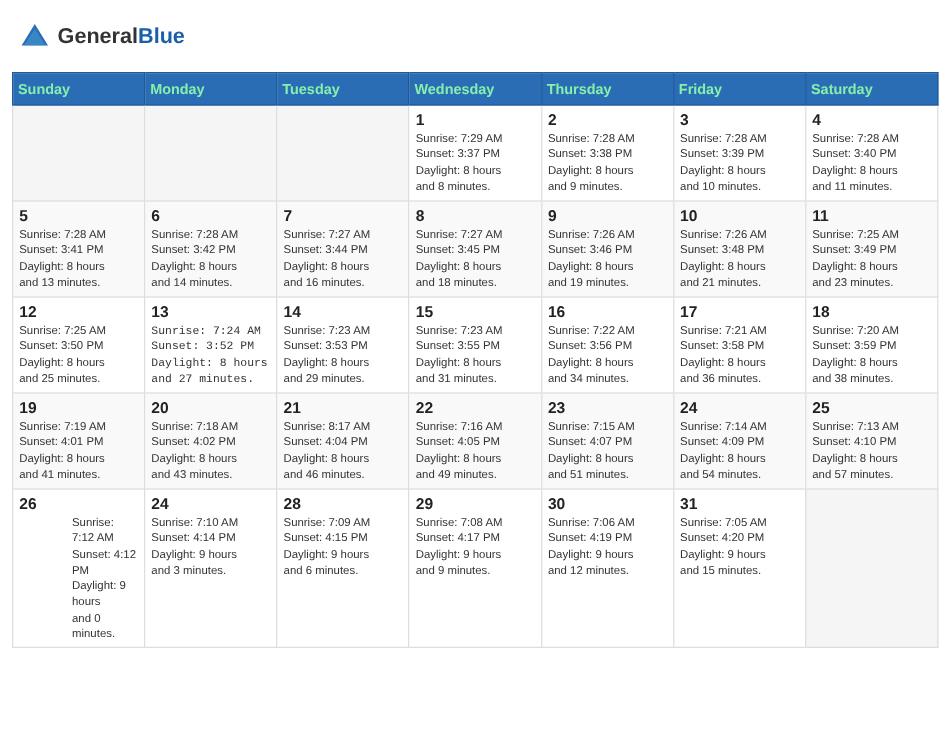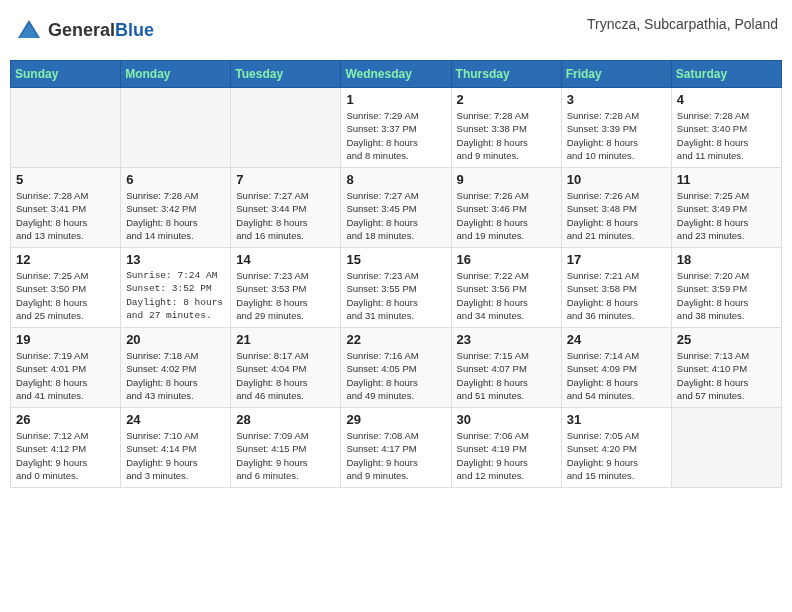--- a/index.html
+++ b/index.html
@@ -108,21 +108,20 @@
     <svg class="logo-icon" viewBox="0 0 30 30">
       <polygon points="15,4 26,22 4,22" fill="#2a6db5"></polygon>
       <polygon points="15,8 24,22 6,22" fill="#4a9fd5" opacity="0.5"></polygon>
     </svg>
     <div class="logo-text">
       <span class="logo-general">General</span>
       <span class="logo-blue">Blue</span>
     </div>
   </div>
   <div class="title-block">
-    <div class="location">Tryncza, Subcarpathia, Poland</div>
   </div>
 </div>
 
 <table class="calendar">
   <thead>
     <tr>
     <th>Sunday</th>
         <th>Monday</th>
         <th>Tuesday</th>
         <th>Wednesday</th>
@@ -314,21 +313,21 @@
           <span class="day-number">25</span>
           <div class="day-info" style="white-space: pre-line;">Sunrise: 7:13 AM
 Sunset: 4:10 PM
 Daylight: 8 hours
 and 57 minutes.</div>
         </td>
       </tr>
       <tr>
         <td>
           <span class="day-number">26</span>
-          <div class="day-info" style="white-space: pre-line;">Sunrise: 7:12 AM
+          <div class="day-info" style="white-space: pre-line; margin-left: 44px;">Sunrise: 7:12 AM
 Sunset: 4:12 PM
 Daylight: 9 hours
 and 0 minutes.</div>
         </td>
         <td>
           <span class="day-number">24</span>
           <div class="day-info" style="white-space: pre-line;">Sunrise: 7:10 AM
 Sunset: 4:14 PM
 Daylight: 9 hours
 and 3 minutes.</div>

